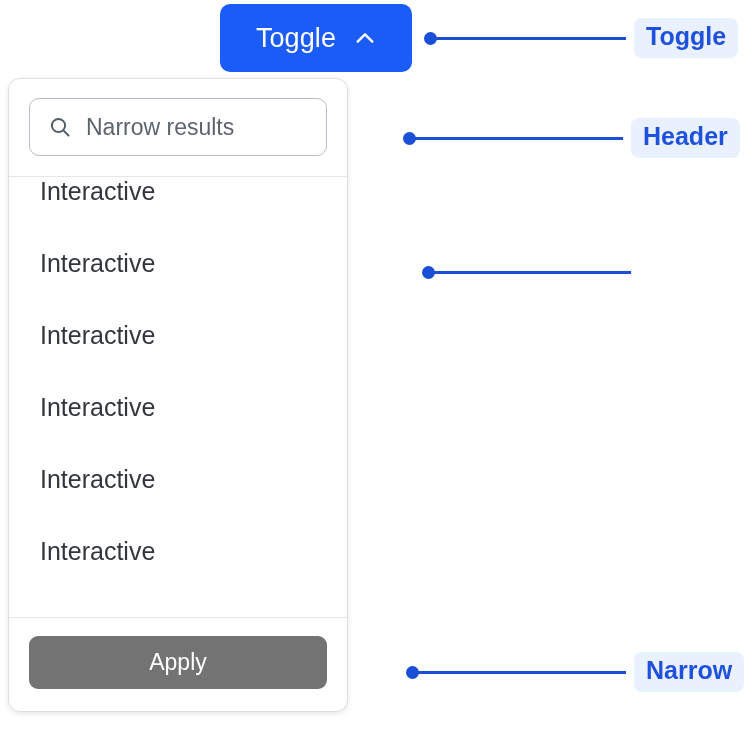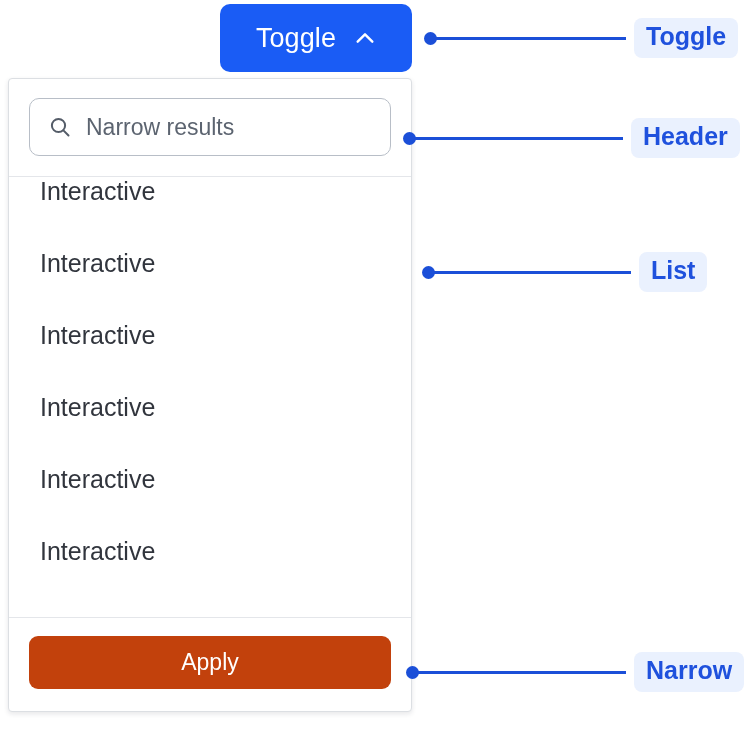--- a/index.html
+++ b/index.html
@@ -44,26 +44,26 @@
     width: 22px;
     height: 22px;
     display: block;
   }
 
   
   .panel {
     position: absolute;
     left: 8px;
     top: 78px;
-    width: 404px;
+    width: 340px;
     height: 634px;
     box-sizing: border-box;
     background: #ffffff;
     border: 1px solid #dcdfe3;
-    border-radius: 4px;
+    border-radius: 12px;
     box-shadow: 0 2px 5px rgba(15, 23, 42, 0.10);
     display: flex;
     flex-direction: column;
     overflow: hidden;
   }
 
   
   .panel-header {
     flex: 0 0 auto;
     padding: 19px 20px 20px 20px;
@@ -127,21 +127,21 @@
 
   
   .panel-footer {
     flex: 0 0 auto;
     padding: 18px 20px 22px 20px;
     box-sizing: border-box;
   }
   .apply-button {
     width: 100%;
     height: 53px;
-    background: #c2410c;
+    background: #737373;
     border: none;
     border-radius: 9px;
     color: #ffffff;
     font-family: "Liberation Sans", sans-serif;
     font-size: 23px;
     cursor: pointer;
     padding: 12px;
   }
 
   
@@ -249,20 +249,19 @@
 
 <div class="annotation ann-header">
   <span class="ann-dot"></span>
   <span class="ann-line"></span>
   <span class="ann-pill">Header</span>
 </div>
 
 <div class="annotation ann-list">
   <span class="ann-dot"></span>
   <span class="ann-line"></span>
-  <span class="ann-pill">List</span>
 </div>
 
 <div class="annotation ann-footer">
   <span class="ann-dot"></span>
   <span class="ann-line"></span>
   <span class="ann-pill">Narrow</span>
 </div>
 
 </body></html>

